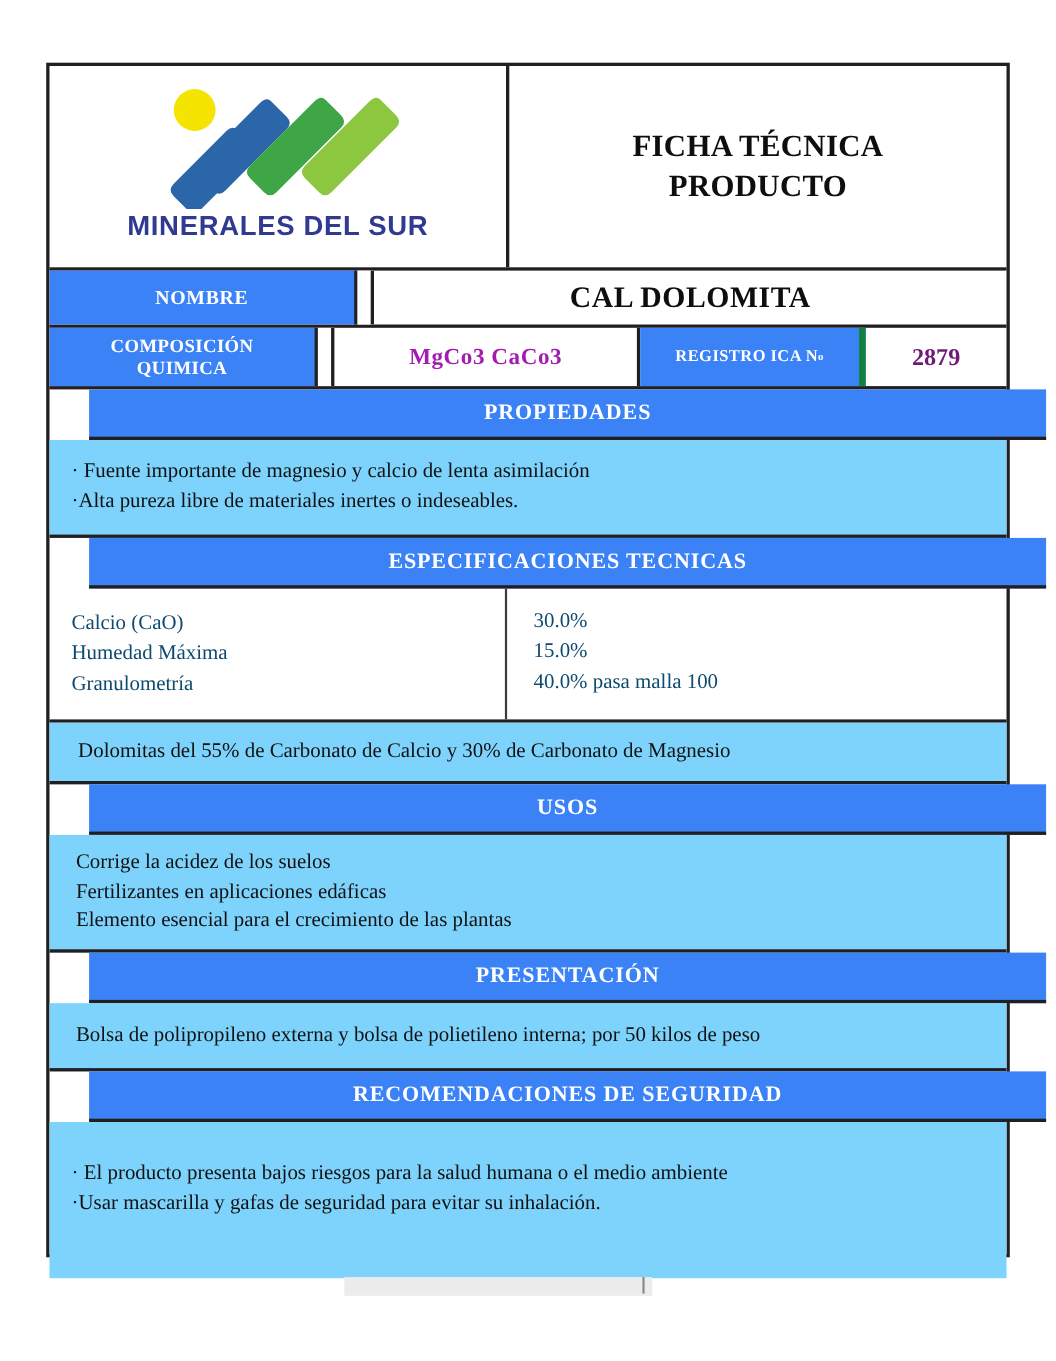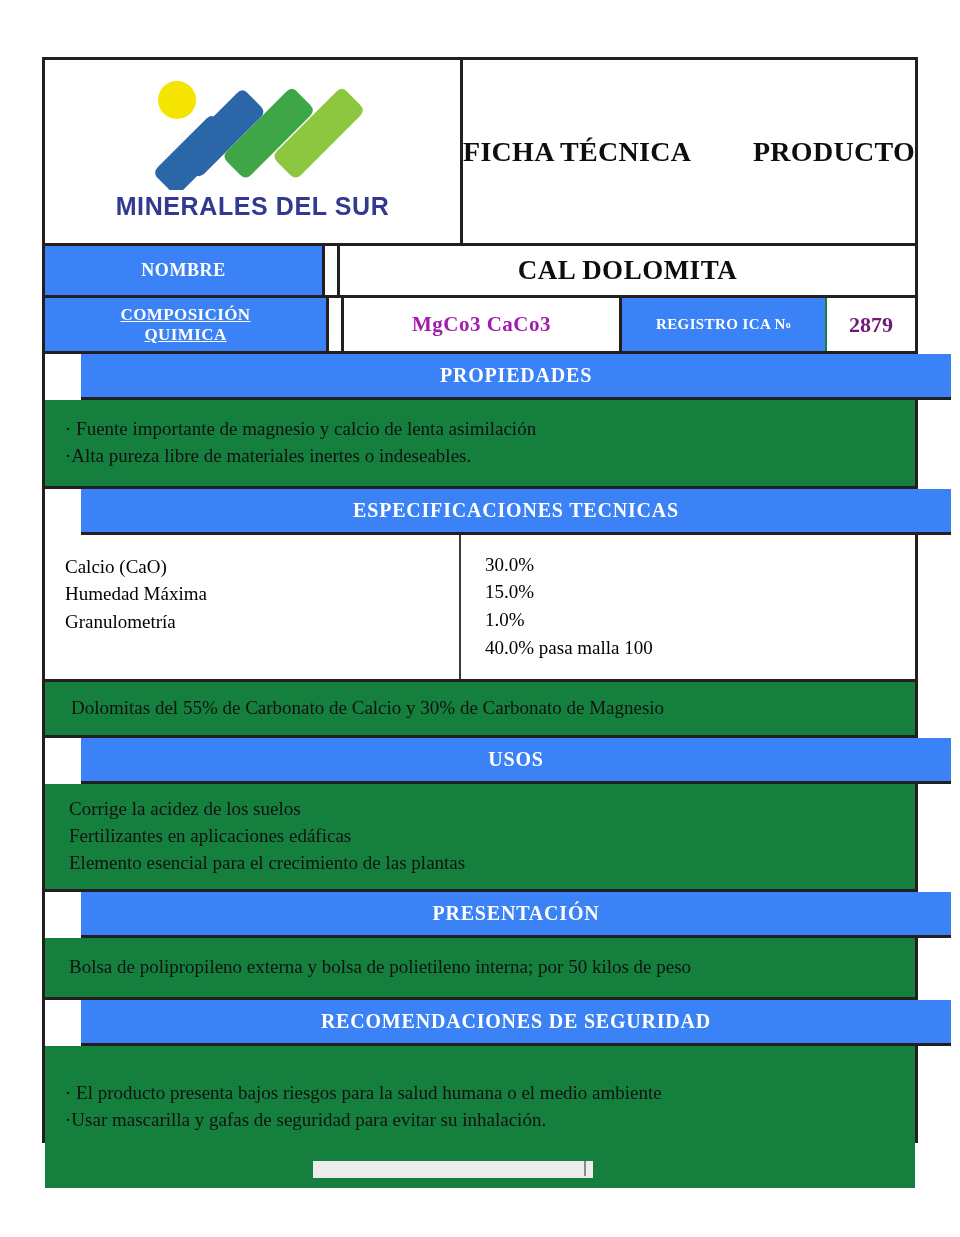--- a/index.html
+++ b/index.html
@@ -63,22 +63,22 @@
   .logo-word {
     font-family: "Liberation Sans", "DejaVu Sans", sans-serif;
     font-weight: bold;
     font-size: 25px;
     letter-spacing: 0.6px;
     color: #2f3a90;
     white-space: nowrap;
   }
   .title-cell {
     flex: 1;
+    flex-direction: column;
     text-align: center;
-    justify-content: space-between;
   }
   .title-cell .t-line {
     font-weight: bold;
     font-size: 28px;
     line-height: 1.26;
     color: #0e0e0e;
     letter-spacing: 0.3px;
   }
 
   
@@ -120,62 +120,61 @@
     letter-spacing: 0.5px;
     color: #0e0e0e;
   }
 
   
   .comp-row {
     height: 56px;
     border-bottom: 3px solid #231f20;
   }
   .comp-label {
-    width: 284px;
+    width: 244px;
     font-size: 17px;
     line-height: 1.15;
     flex-direction: column;
     letter-spacing: 0.4px;
     border-right: 3px solid #231f20;
-    text-decoration: underline;
   }
   .comp-gap {
     width: 12px;
     background: #ffffff;
     border-right: 3px solid #231f20;
   }
   .comp-formula {
     width: 278px;
     font-weight: bold;
     font-size: 21px;
     letter-spacing: 0.5px;
     color: #a21caf;
     border-right: 3px solid #231f20;
   }
   .comp-reg-label {
     width: 205px;
     font-size: 15px;
     letter-spacing: 0.4px;
-    border-right: 2px solid #15803d;
+    border-right: 6px solid #15803d;
   }
   .comp-reg-value {
     flex: 1;
     font-weight: bold;
     font-size: 22px;
     color: #701a75;
     text-align: right;
   }
   .sup-o { font-size: 0.66em; vertical-align: 0.35em; }
 
   
   .textblock {
     width: 100%;
     box-sizing: border-box;
     border-bottom: 3px solid #231f20;
-    background: #15803d;
+    background: #7dd3fc;
     color: #111111;
   }
   .textblock p {
     margin: 0;
     font-size: 19px;
     line-height: 1.42;
     white-space: nowrap;
   }
 
   .props-block  { padding: 16px 0 16px 20px; }
@@ -199,21 +198,21 @@
   }
   .specs-right {
     flex: 1;
     box-sizing: border-box;
     padding: 16px 0 18px 24px;
   }
   .specs-row p {
     margin: 0;
     font-size: 19px;
     line-height: 1.45;
-    color: #000000;
+    color: #0c4a6e;
     white-space: nowrap;
   }
 
   
   .footer-artifact {
     position: absolute;
     left: 313px;
     top: 1161px;
     width: 280px;
     height: 17px;
@@ -285,21 +284,20 @@
   <div class="cell green banner">ESPECIFICACIONES TECNICAS</div>
   <div class="specs-row">
     <div class="specs-left">
       <p>Calcio (CaO)</p>
       <p>Humedad Máxima</p>
       <p>Granulometría</p>
     </div>
     <div class="specs-right">
       <p>30.0%</p>
       <p>15.0%</p>
-      <p>1.0%</p>
       <p>40.0% pasa malla 100</p>
     </div>
   </div>
   <div class="textblock dolo-block">
     <p>Dolomitas del 55% de Carbonato de Calcio y 30% de Carbonato de Magnesio</p>
   </div>
 
   <div class="cell green banner">USOS</div>
   <div class="textblock usos-block">
     <p>Corrige la acidez de los suelos</p>

